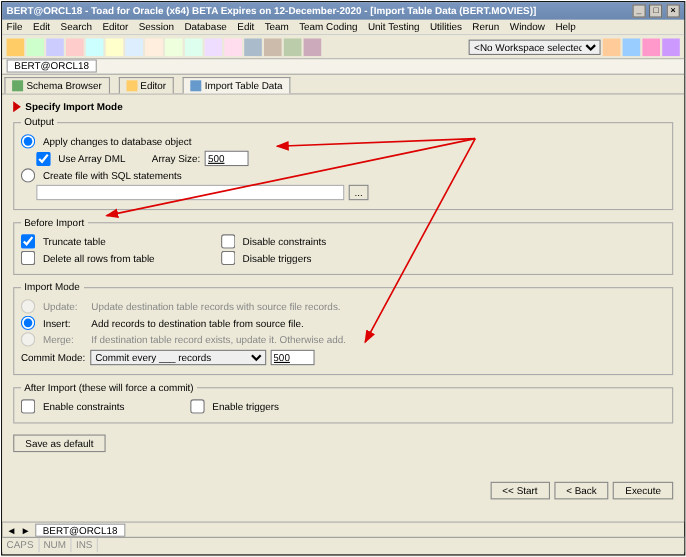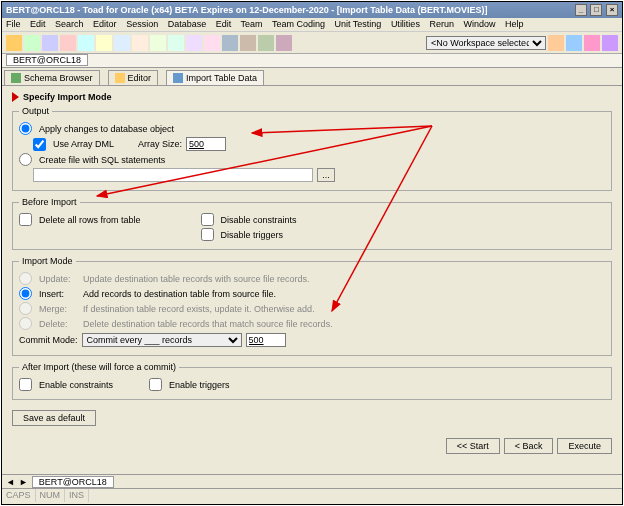--- a/index.html
+++ b/index.html
@@ -136,20 +136,24 @@
         <div class="pathbox"></div>
         <button class="filebtn">...</button>
       </div>
     </fieldset>
 
     <fieldset>
       <legend>Before Import</legend>
       <div style="display:flex;gap:60px">
         <div>
           <div class="row">
+              <input type="checkbox" checked="" style="">
+              <span>Truncate table</span>
+            </div>
+          <div class="row">
               <input type="checkbox" style="">
               <span>Delete all rows from table</span>
             </div>
         </div>
         <div>
           <div class="row">
               <input type="checkbox" style="">
               <span>Disable constraints</span>
             </div>
           <div class="row">
@@ -170,35 +174,30 @@
       <div class="row">
           <input type="radio" checked="" style="">
           <span style="width:40px">Insert:</span>
           <span>Add records to destination table from source file.</span>
         </div>
       <div class="row disabled">
           <input type="radio" disabled="" style="">
           <span style="width:40px">Merge:</span>
           <span>If destination table record exists, update it. Otherwise add.</span>
         </div>
-      <div class="row disabled">
-          <input type="radio" disabled="" style="">
-          <span style="width:40px">Delete:</span>
-          <span>Delete destination table records that match source file records.</span>
-        </div>
       <div class="row" style="margin-top:3px">
         <span>Commit Mode:</span>
         <select style="width:160px"><option>Commit every ___ records</option></select>
         <input type="text" style="width: 40px;" value="500">
       </div>
     </fieldset>
 
     <fieldset>
       <legend>After Import (these will force a commit)</legend>
-      <div style="display:flex;gap:36px">
+      <div style="display:flex;gap:60px">
         <div class="row">
             <input type="checkbox" style="">
             <span>Enable constraints</span>
           </div>
         <div class="row">
             <input type="checkbox" style="">
             <span>Enable triggers</span>
           </div>
       </div>
     </fieldset>

